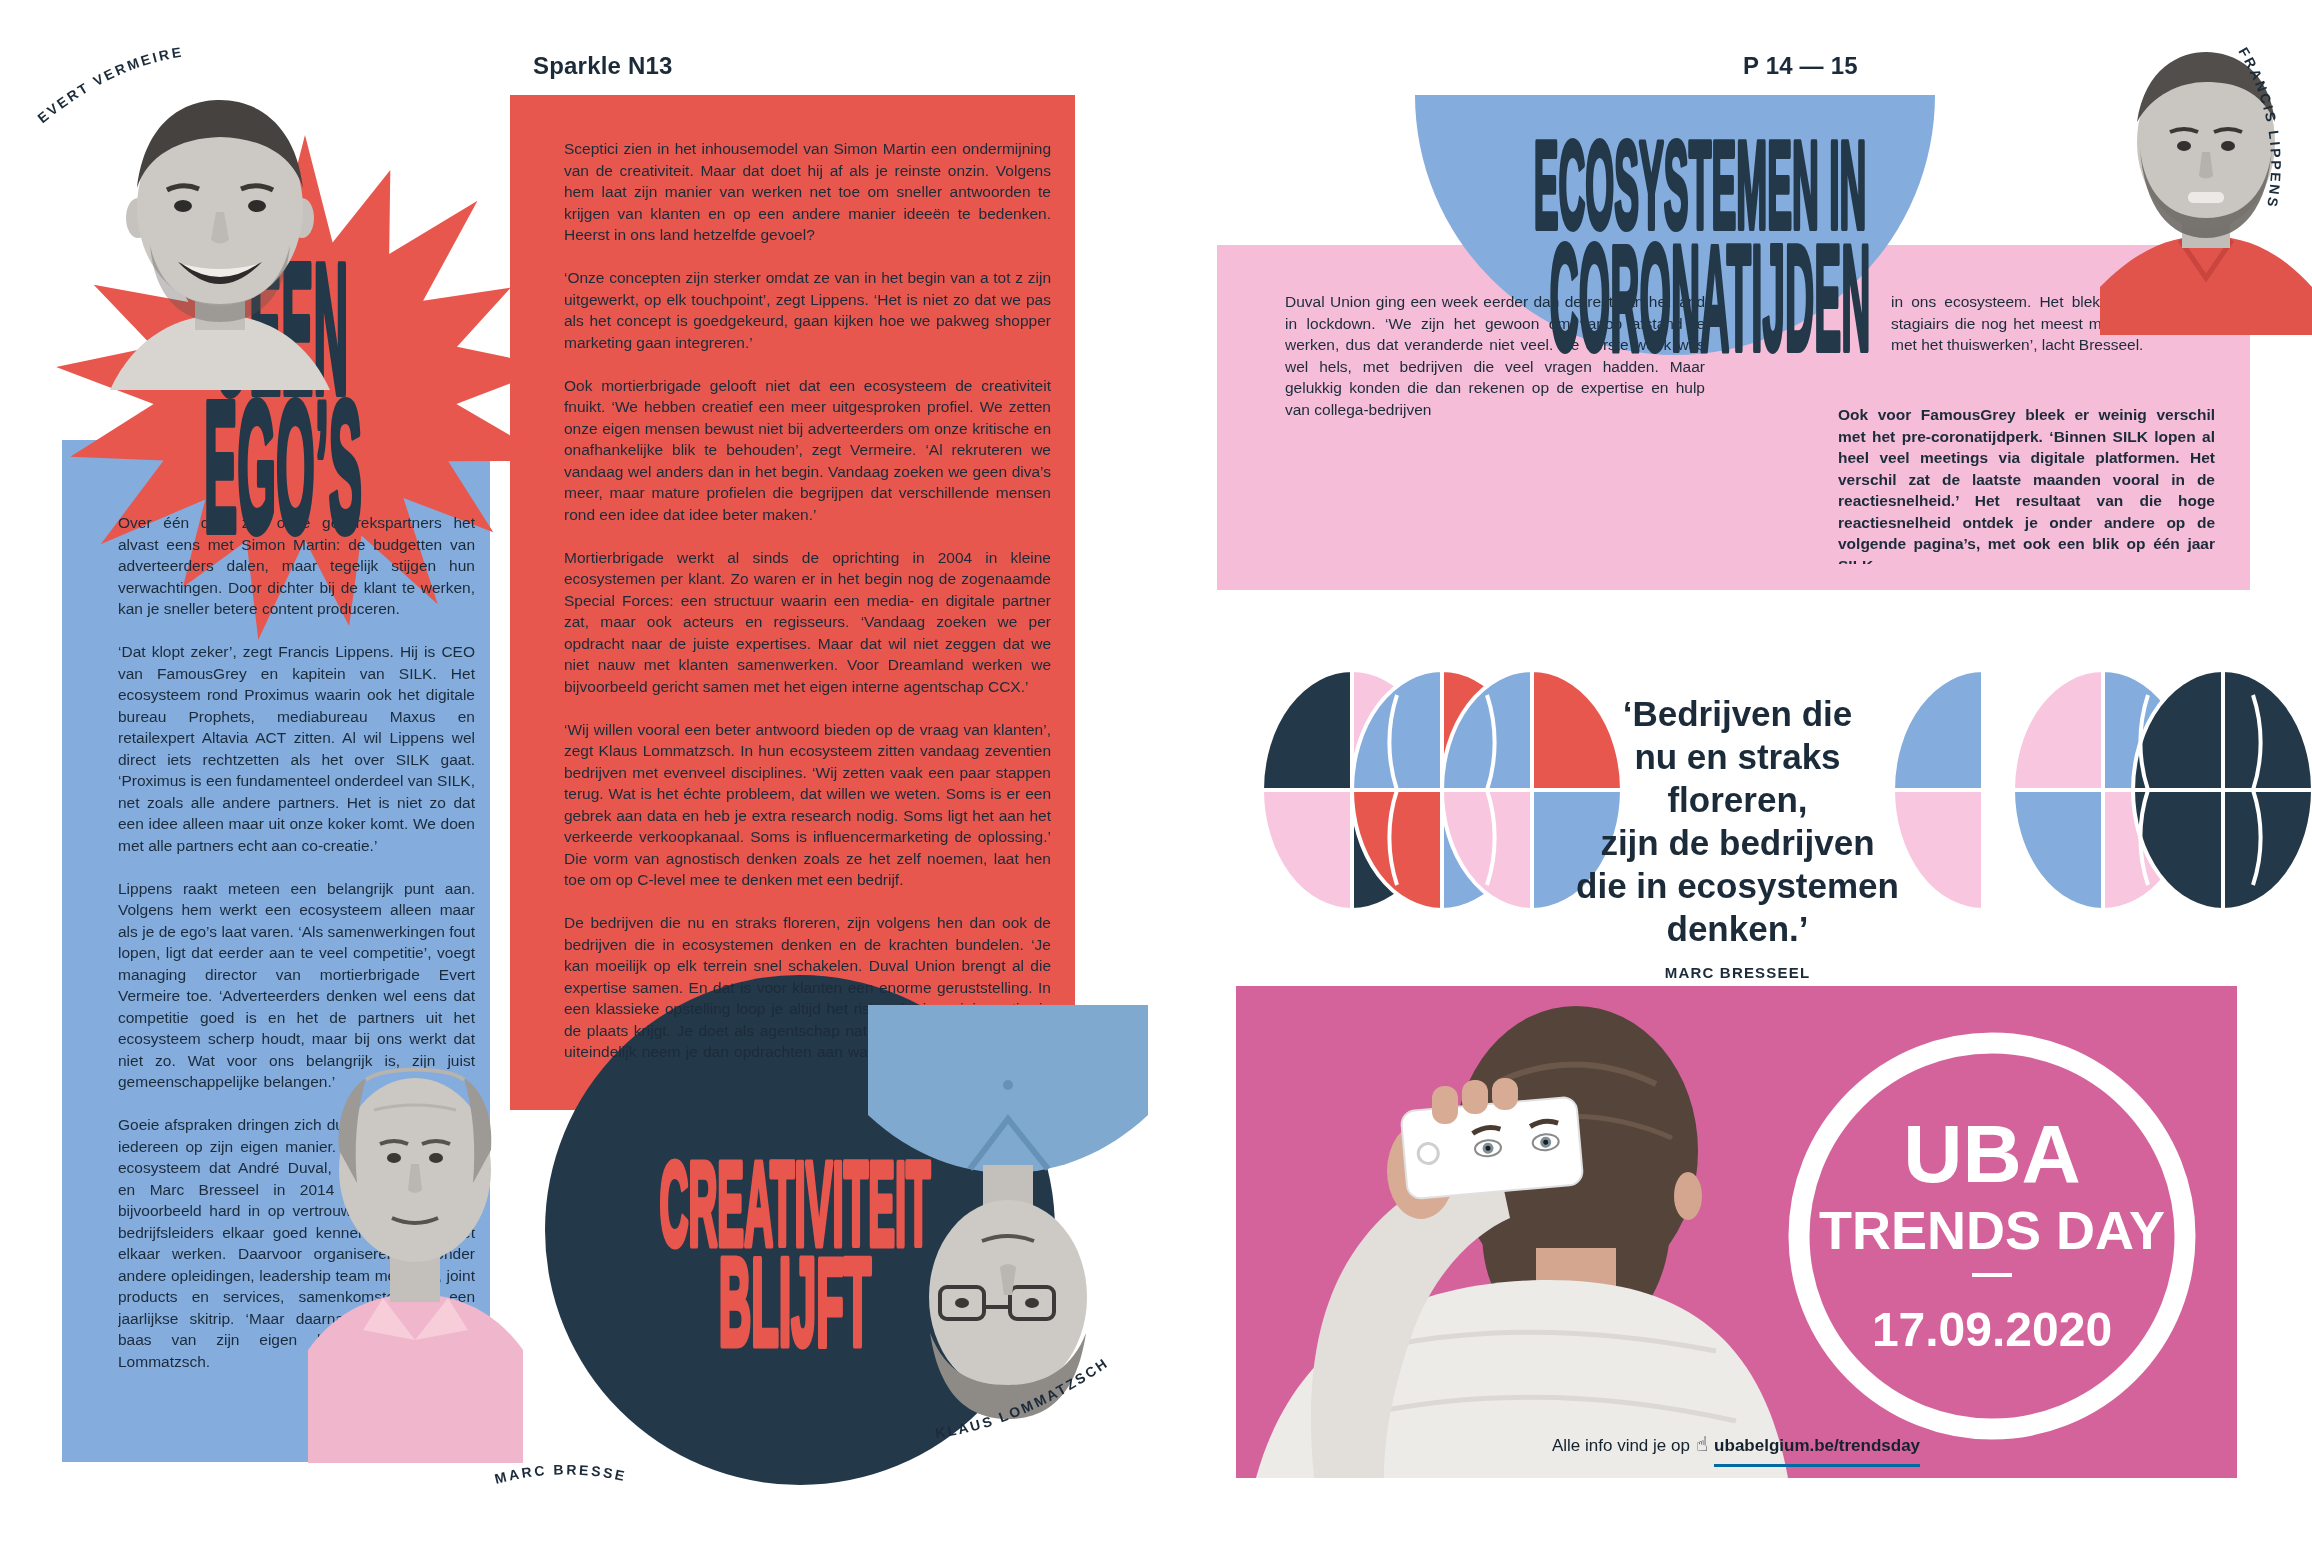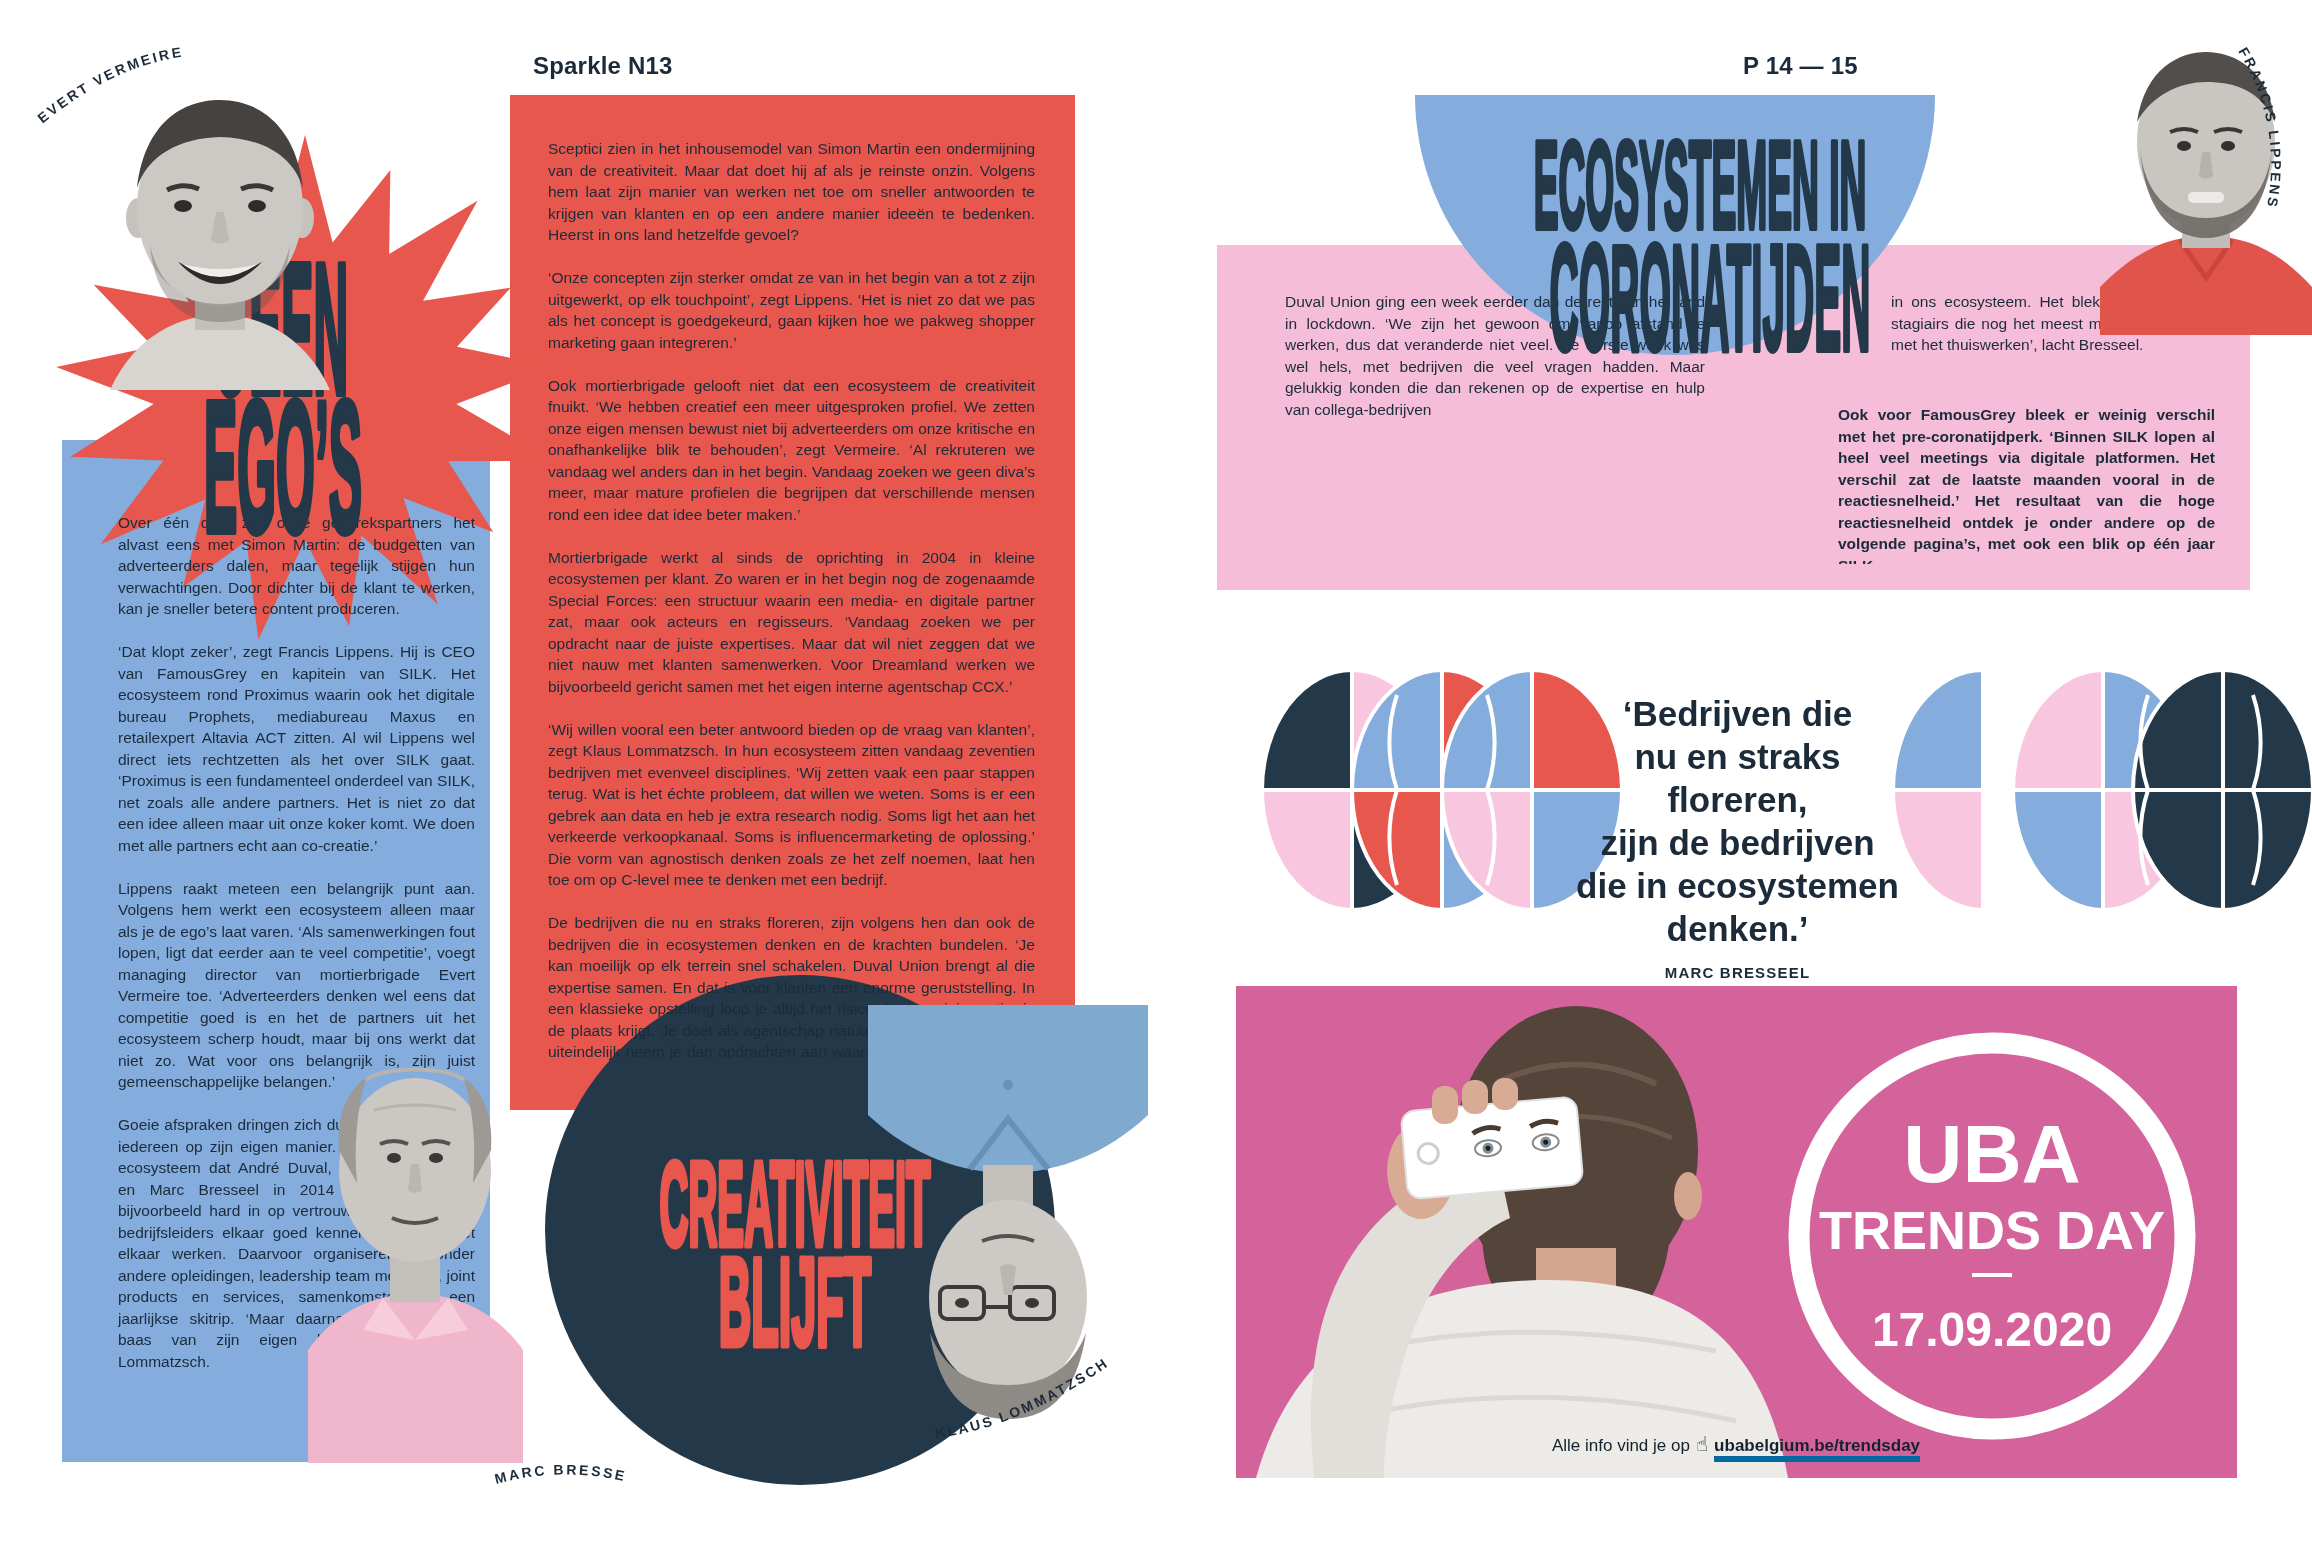--- a/index.html
+++ b/index.html
@@ -12,33 +12,33 @@
   .blue-panel{left:62px;top:440px;width:428px;height:1022px;background:#84acdd;z-index:1;}
   .red-panel{left:510px;top:95px;width:565px;height:1015px;background:#e8574d;z-index:1;}
   .pink-panel{left:1217px;top:245px;width:1033px;height:345px;background:#f5bdd8;z-index:1;}
   .blue-half{left:1415px;top:95px;width:520px;height:260px;background:#84acdd;border-radius:0 0 260px 260px;z-index:2;}
   .navy-circle{left:545px;top:975px;width:510px;height:510px;border-radius:50%;background:#233849;z-index:2;}
   .ad-box{left:1236px;top:950px;width:1001px;height:492px;background:#d5639b;overflow:hidden;z-index:1;margin-top:36px;}
   
   .bodycol{font-size:15.5px;line-height:21.5px;text-align:justify;color:#1c2b3a;overflow:hidden;z-index:3;}
   .bodycol p{margin:0 0 21.5px 0;}
   .blue-text{left:118px;top:512px;width:357px;height:895px;}
-  .red-text{left:548px;top:138px;width:487px;height:925px;}
+  .red-text{left:564px;top:138px;width:487px;height:925px;}
   .pinkcol1{left:1285px;top:291px;width:420px;height:292px;}
   .pinkcol2a{left:1891px;top:291px;width:302px;height:122px;}
   .pinkcol2b{left:1838px;top:404px;width:377px;height:160px;font-weight:bold;}
   .shape-spacer{float:right;width:190px;height:66px;shape-outside:circle(260px at 390px -196px);}
   
   .quote{left:1560px;top:692px;width:355px;text-align:center;z-index:3;}
   .quote .qline{font-size:35px;line-height:43px;font-weight:700;color:#1c2b3a;}
   .quote .attrib{margin-top:14px;font-size:15px;font-weight:700;letter-spacing:1.2px;color:#1c2b3a;}
   
   .svgtxt{font-family:"Liberation Sans","DejaVu Sans",sans-serif;}
   .ad-footer{left:1380px;top:1432px;width:712px;text-align:center;font-size:17px;color:#14222e;z-index:3;}
-  .ad-footer .lnk{font-weight:700;border-bottom:6px solid #0369a1;padding-bottom:1px;}
+  .ad-footer .lnk{font-weight:700;border-bottom:3px solid #0369a1;padding-bottom:9px;}
   .ad-footer .hand{font-size:20px;padding:0 6px;}
   .lbl{fill:#1c2b3a;font-size:14px;font-weight:700;letter-spacing:2.5px;}
   .z2{z-index:2}.z3{z-index:3}.z4{z-index:4}.z5{z-index:5}.z6{z-index:6}
 </style>
 </head>
 <body>
 
 <div class="spread">
 
   <div class="abs runhead" style="left:533px;top:52px;">Sparkle N13</div>

